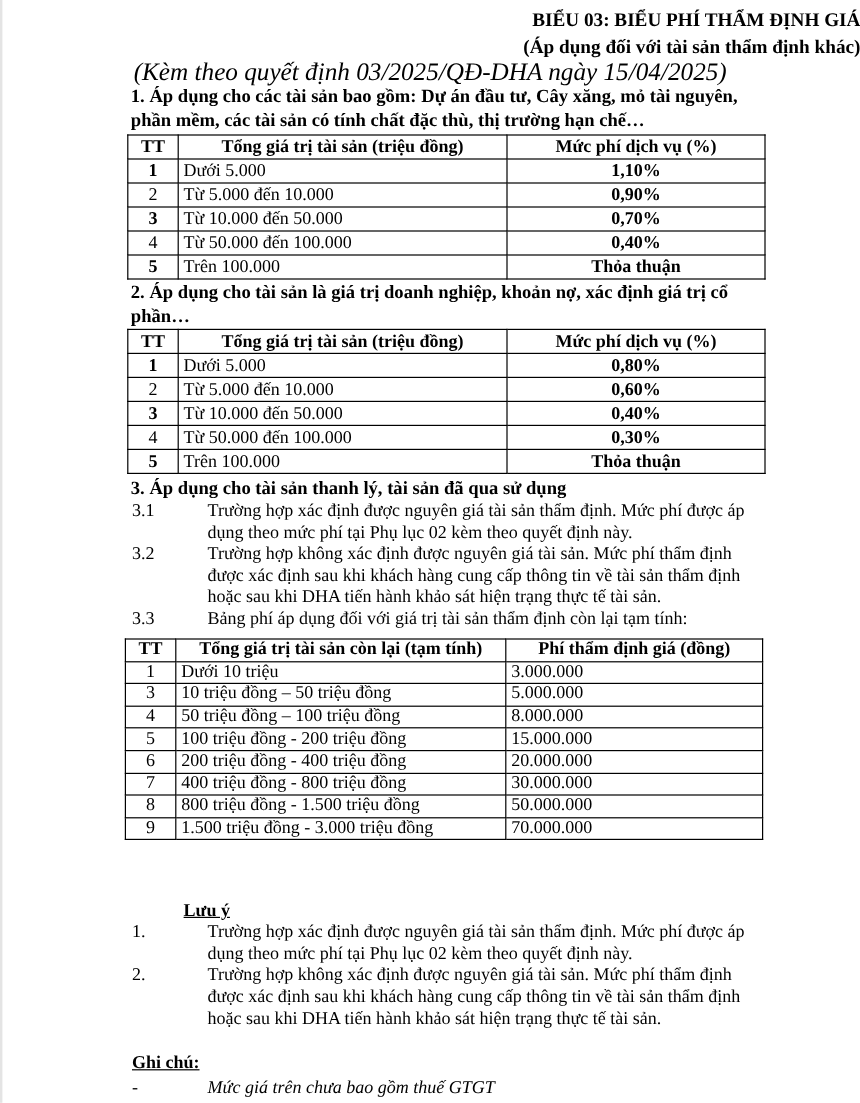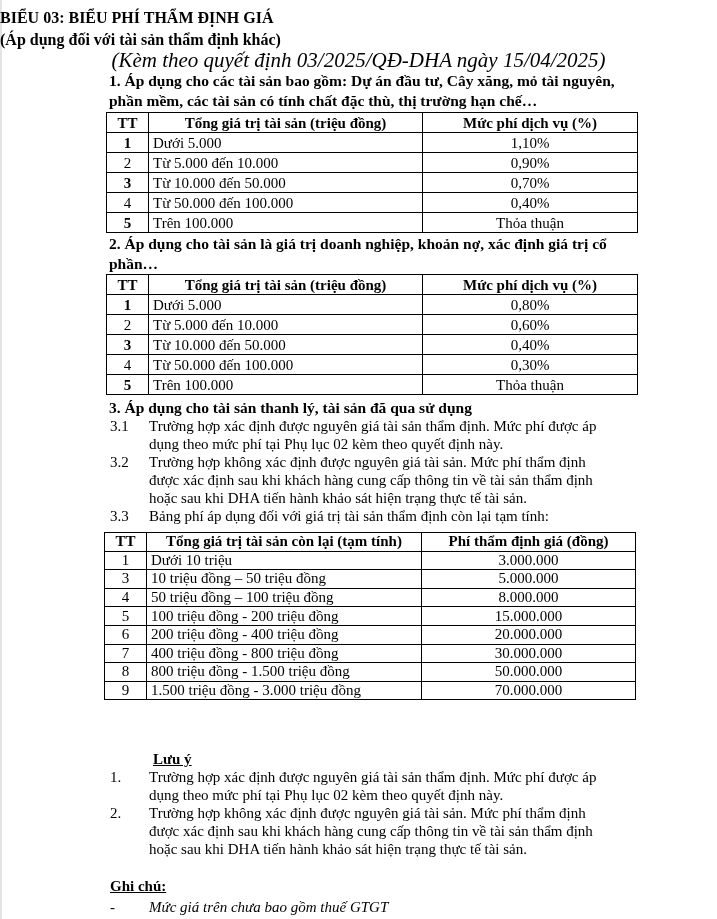--- a/index.html
+++ b/index.html
@@ -4,34 +4,34 @@
 <style>
   html, body { margin: 0; padding: 0; }
   body {
     width: 717px; height: 919px; overflow: hidden; position: relative;
     background: #ffffff; color: #000;
     font-family: "Liberation Serif", "DejaVu Serif", serif;
     font-size: 15px;
   }
   .edge { position: absolute; left: 0; top: 0; width: 2px; height: 919px; background: #e4e4e4; }
   .abs { position: absolute; }
-  .title { left: 0; width: 717px; text-align: left; font-weight: bold; font-size: 16px; line-height: 20px; }
+  .title { left: 0; width: 717px; text-align: right; font-weight: bold; font-size: 16px; line-height: 20px; }
   .sub   { left: 0; width: 717px; text-align: center; font-style: italic; font-size: 21px; line-height: 20px; }
   .h { left: 109px; width: 540px; font-weight: bold; font-size: 15.5px; line-height: 20px; }
   table { position: absolute; border-collapse: collapse; table-layout: fixed; font-size: 15px; }
   td, th { border: 1px solid #000; padding: 0 4px; height: 19px; line-height: 18px; white-space: nowrap; overflow: hidden; }
   th { font-weight: bold; text-align: center; }
-  td.c { text-align: center; }
-  td.r { text-align: center; margin-top: 35px; }
+  td.c { text-align: center; font-weight: bold; }
+  td.r { text-align: left; margin-top: 35px; }
   td.tt { text-align: center; }
   td.tt.b { font-weight: bold; }
   .t3 td, .t3 th { height: 17.6px; line-height: 17px; }
   .item { position: absolute; left: 110px; width: 540px; font-size: 15px; line-height: 18px; }
   .item .num { position: absolute; left: 0; top: 0; }
-  .item .txt { margin-left: 39px; display: block; }
+  .item .txt { margin-left: 63px; display: block; }
   .u { text-decoration: underline; font-weight: bold; margin-left: 43px; }
   .ui { text-decoration: underline; font-weight: bold; }
   .it { font-style: italic; }
 </style>
 </head>
 <body>
 
 <div class="edge"></div>
 
 <div class="abs title" style="top:8px">BIỂU 03: BIỂU PHÍ THẨM ĐỊNH GIÁ</div>

